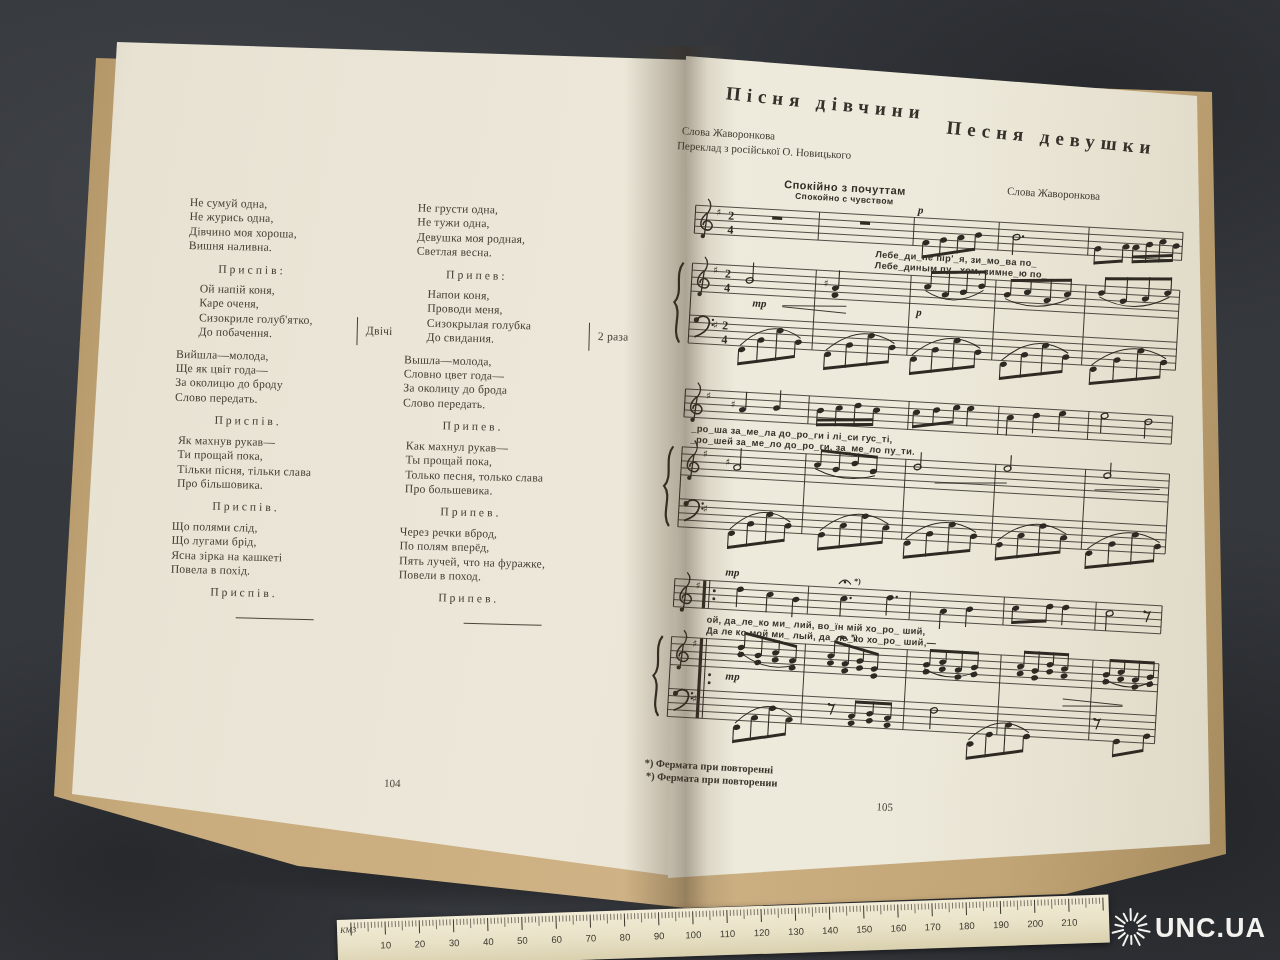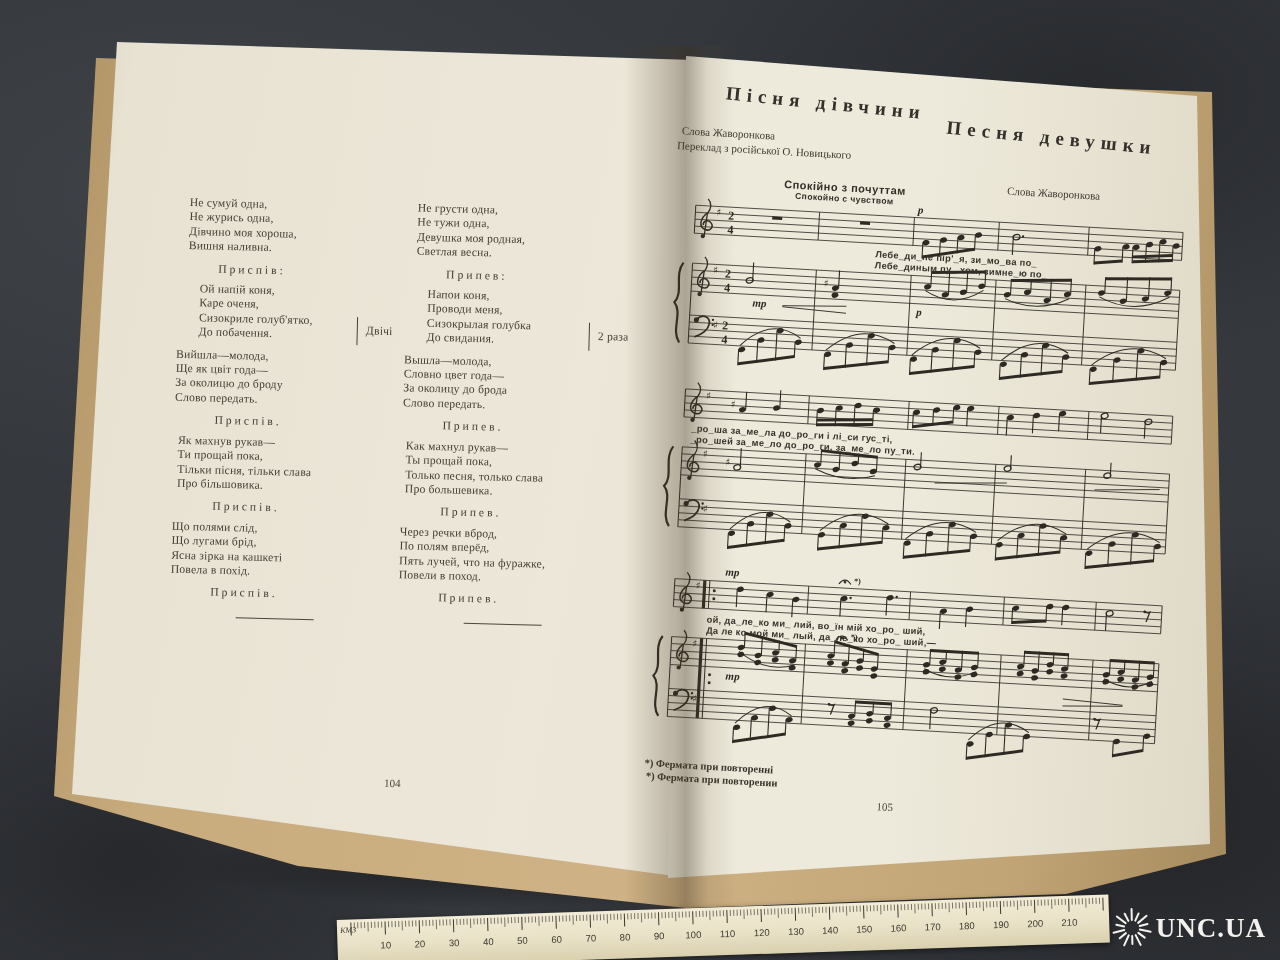--- a/index.html
+++ b/index.html
@@ -59,21 +59,21 @@
   .fn1{left:6px;top:700px;}
   .fn2{left:8px;top:713px;}
   .pageno-right{position:absolute;left:240px;top:730px;font-size:11px;color:#4a453a;}
   
   .ruler{position:absolute;left:338px;top:920px;width:772px;height:48px;
          transform:rotate(-1.9deg);transform-origin:0 80%;
          background:linear-gradient(180deg,#f2ecd6 0%,#e8e1c6 55%,#d9d0ae 100%);
          box-shadow:0 2px 6px rgba(0,0,0,0.5);}
   
   .watermark{position:absolute;right:14px;bottom:10px;display:flex;align-items:center;gap:4px;color:#f4f2ee;}
-  .watermark .wm-text{font-family:Liberation Serif, serif;font-weight:bold;font-size:27px;letter-spacing:1px;}
+  .watermark .wm-text{font-family:Liberation Sans, sans-serif;font-weight:bold;font-size:27px;letter-spacing:1px;}
 </style>
 </head>
 <body>
 
 <div class="stage">
   <div class="book-shadow"></div>
   <div class="cover"></div>
   <div class="page-left"></div>
   <div class="page-right"></div>
 

